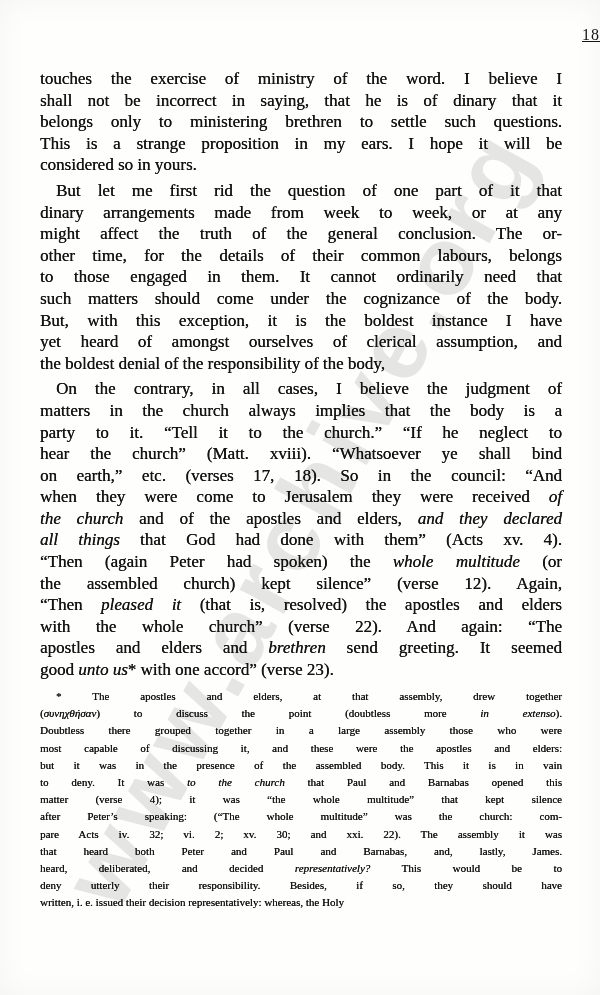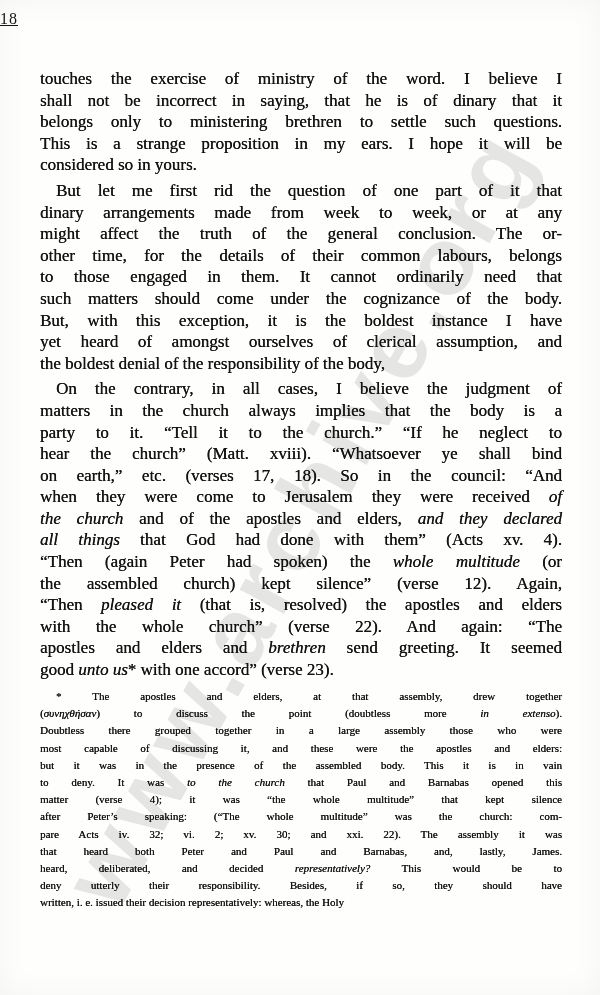--- a/index.html
+++ b/index.html
@@ -32,24 +32,24 @@
     font-weight: bold;
     font-size: 96px;
     letter-spacing: 7px;
     color: rgba(130, 130, 130, 0.20);
     white-space: nowrap;
     z-index: 0;
     user-select: none;
   }
   .pagenum {
     position: absolute;
-    top: 10px;
+    top: 26px;
     left: 0;
     width: 100%;
-    text-align: left;
+    text-align: right;
     font-size: 16px;
     letter-spacing: 1px;
     z-index: 1;
     text-decoration: underline;
   }
   .main-text {
     position: absolute;
     left: 40px;
     right: 38px;
     top: 68px;

